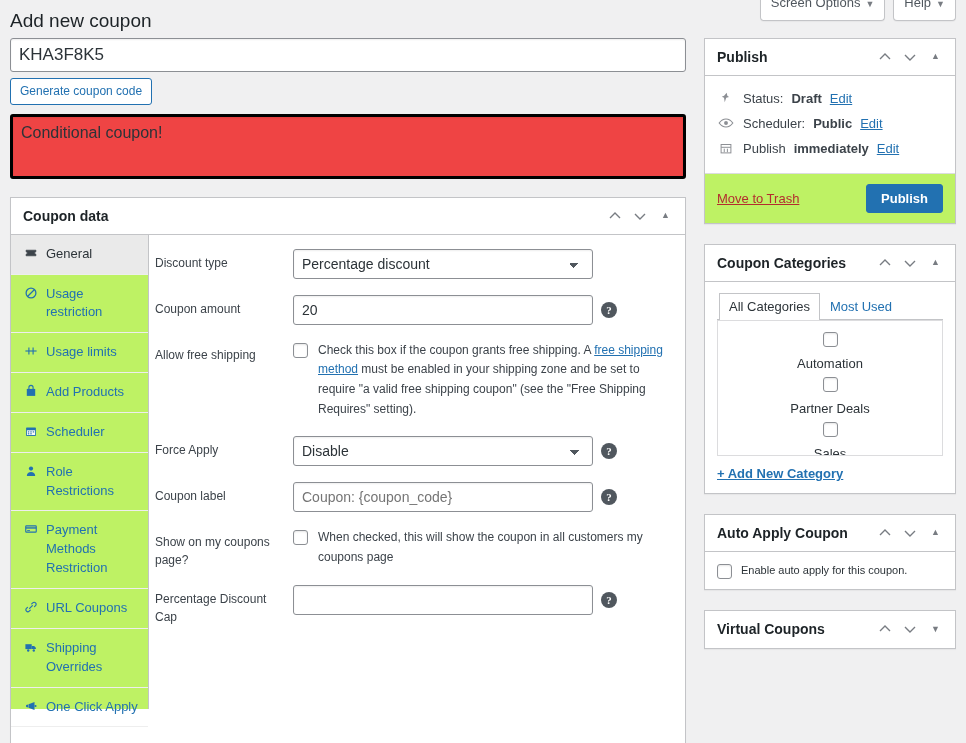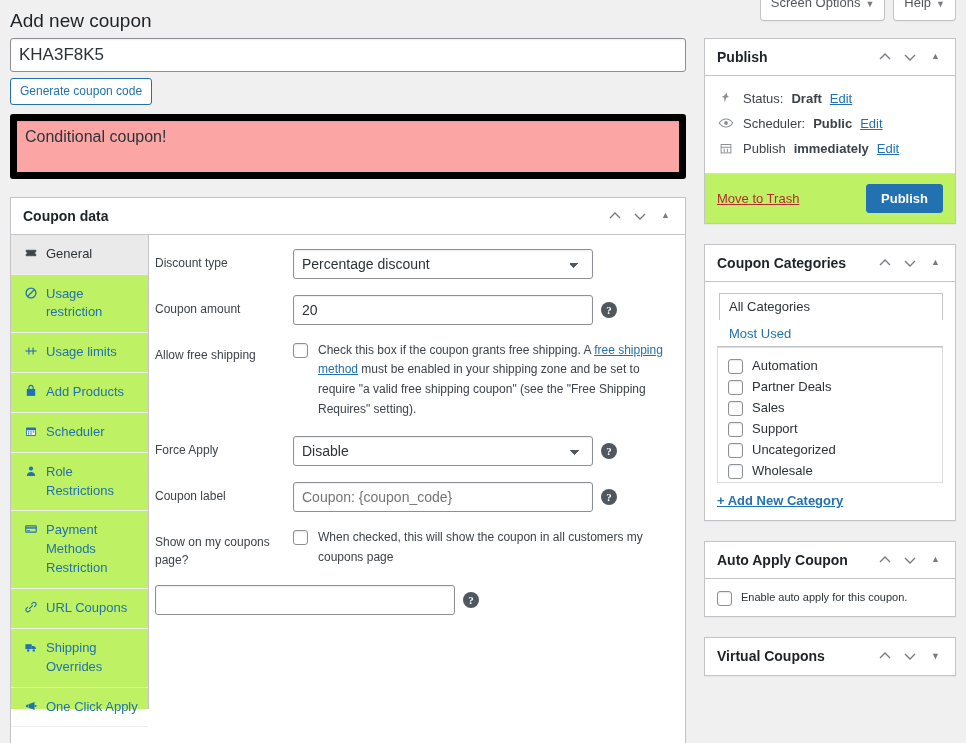--- a/index.html
+++ b/index.html
@@ -48,21 +48,21 @@
   .gen-btn {
     display:inline-block; margin-top:6px;
     background:#f6f7f7; background:#fff;
     border:1px solid #2271b1; color:#2271b1;
     border-radius:3px; font-size:12px; line-height:1;
     padding: 6px 9px 7px 9px; cursor:pointer;
     font-family:"Liberation Sans", sans-serif;
   }
   .desc-area {
     display:block; width:100%; height:65px; margin-top:9px;
-    border:7px solid #000000; border-radius:3px; background:#fca5a5;
+    border:3px solid #000000; border-radius:3px; background:#ef4444;
     font-size:16px; color:#2c3338; padding:7px 8px; resize:none;
     font-family:"Liberation Sans", sans-serif;
     box-shadow: inset 0 1px 2px rgba(0,0,0,.07);
   }
 
   
   .postbox {
     background:#fff; border:1px solid #c3c4c7;
     box-shadow: 0 1px 1px rgba(0,0,0,.04);
     margin-bottom: 20px;
@@ -145,32 +145,32 @@
     padding: 10px 12px;
   }
   .trash-link { color:#b32d2e; font-size:13px; }
   .btn-primary {
     background:#2271b1; border:1px solid #2271b1; color:#fff;
     border-radius:3px; padding: 6px 14px; font-size:13px; font-weight:bold;
     cursor:pointer; font-family:"Liberation Sans", sans-serif;
   }
 
   
-  .cat-tabs { display:flex; border-bottom:1px solid #c3c4c7; margin: 0 0 -1px 0; padding-left:2px;flex-direction:column; }
+  .cat-tabs { display:flex; border-bottom:1px solid #c3c4c7; margin: 0 0 -1px 0; padding-left:2px; }
   .cat-tab {
     font-size:13px; padding: 5px 9px 6px 9px; cursor:pointer;
     border:1px solid transparent; border-bottom:none; color:#2271b1;
     position:relative; top:1px;
   }
   .cat-tab.active { background:#fff; border-color:#c3c4c7; color:#2c3338; }
   .cat-list {
     border:1px solid #dcdcde; background:#fff; height: 136px;
     padding: 7px 10px; margin-top: 1px; overflow:hidden;
   }
-  .cat-item { display:flex; align-items:center; gap:9px; padding: 2px 0; font-size:13px; color:#2c3338; }
+  .cat-item { display:flex; align-items:center; gap:9px; padding: 2px 0; font-size:13px; color:#2c3338;flex-direction:column; }
   .add-cat { display:block; margin-top:10px; font-size:13px; font-weight:bold; }
 
   .aac-body { padding: 10px 12px; display:flex; align-items:center; gap:9px; font-size:11px; color:#2c3338; }
 </style>
 </head>
 <body>
 
 <div class="screen-meta">
   <div class="meta-btn">
     <span>Screen Options</span><span class="caret">▼</span>
@@ -367,20 +367,21 @@
             <div class="field-label">Show on my coupons page?</div>
             <div class="field-ctl">
               <div class="cb-row">
                 <span class="cb"></span>
                 <span class="f-hint">When checked, this will show the coupon in all customers my coupons page</span>
               </div>
             </div>
           </div>
 
           <div class="field-row">
+            <div class="field-label">Percentage Discount Cap</div>
             <div class="field-ctl">
               <input class="f-input" type="text" value="" style="">
               <span class="help-tip">?</span>
             </div>
           </div>
 
         </div>
       </div>
     </div>
   </div>

